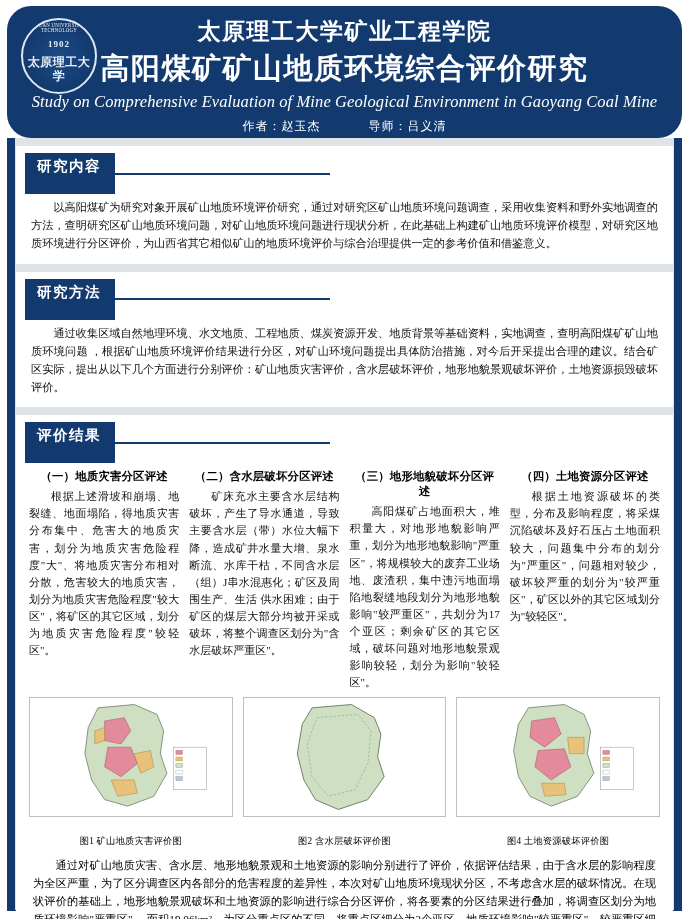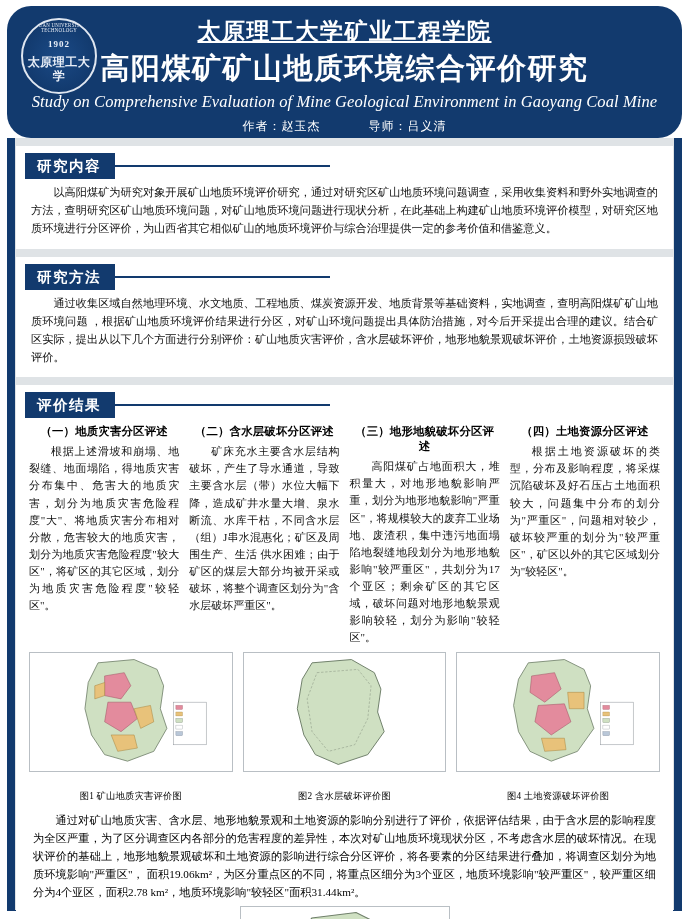--- a/index.html
+++ b/index.html
@@ -63,21 +63,20 @@
     font-weight: bold;
     line-height: 1.15;
     letter-spacing: .5px;
   }
   .title-cn1 {
     font-size: 23px;
     font-weight: bold;
     letter-spacing: 1.5px;
     margin: 4px 0 2px 0;
     font-family: "Liberation Serif", serif;
-    text-decoration: underline;
   }
   .title-cn2 {
     font-size: 29px;
     font-weight: bold;
     letter-spacing: 1.5px;
     margin: 0 0 3px 0;
   }
   .title-en {
     font-size: 16.5px;
     font-style: italic;
@@ -111,21 +110,21 @@
     display: flex;
     align-items: center;
     margin-bottom: 4px;
   }
   .section-tab {
     background: #123a6e;
     color: #ffffff;
     font-size: 14.5px;
     font-weight: bold;
     letter-spacing: 1.5px;
-    padding: 4px 14px 4px 12px;
+    padding: 4px 14px 19px 12px;
     line-height: 1.25;
   }
   .section-rule {
     flex: 1;
     height: 2px;
     background: #123a6e;
     margin-left: 0px;
     max-width: 215px;
   }
   .para {

